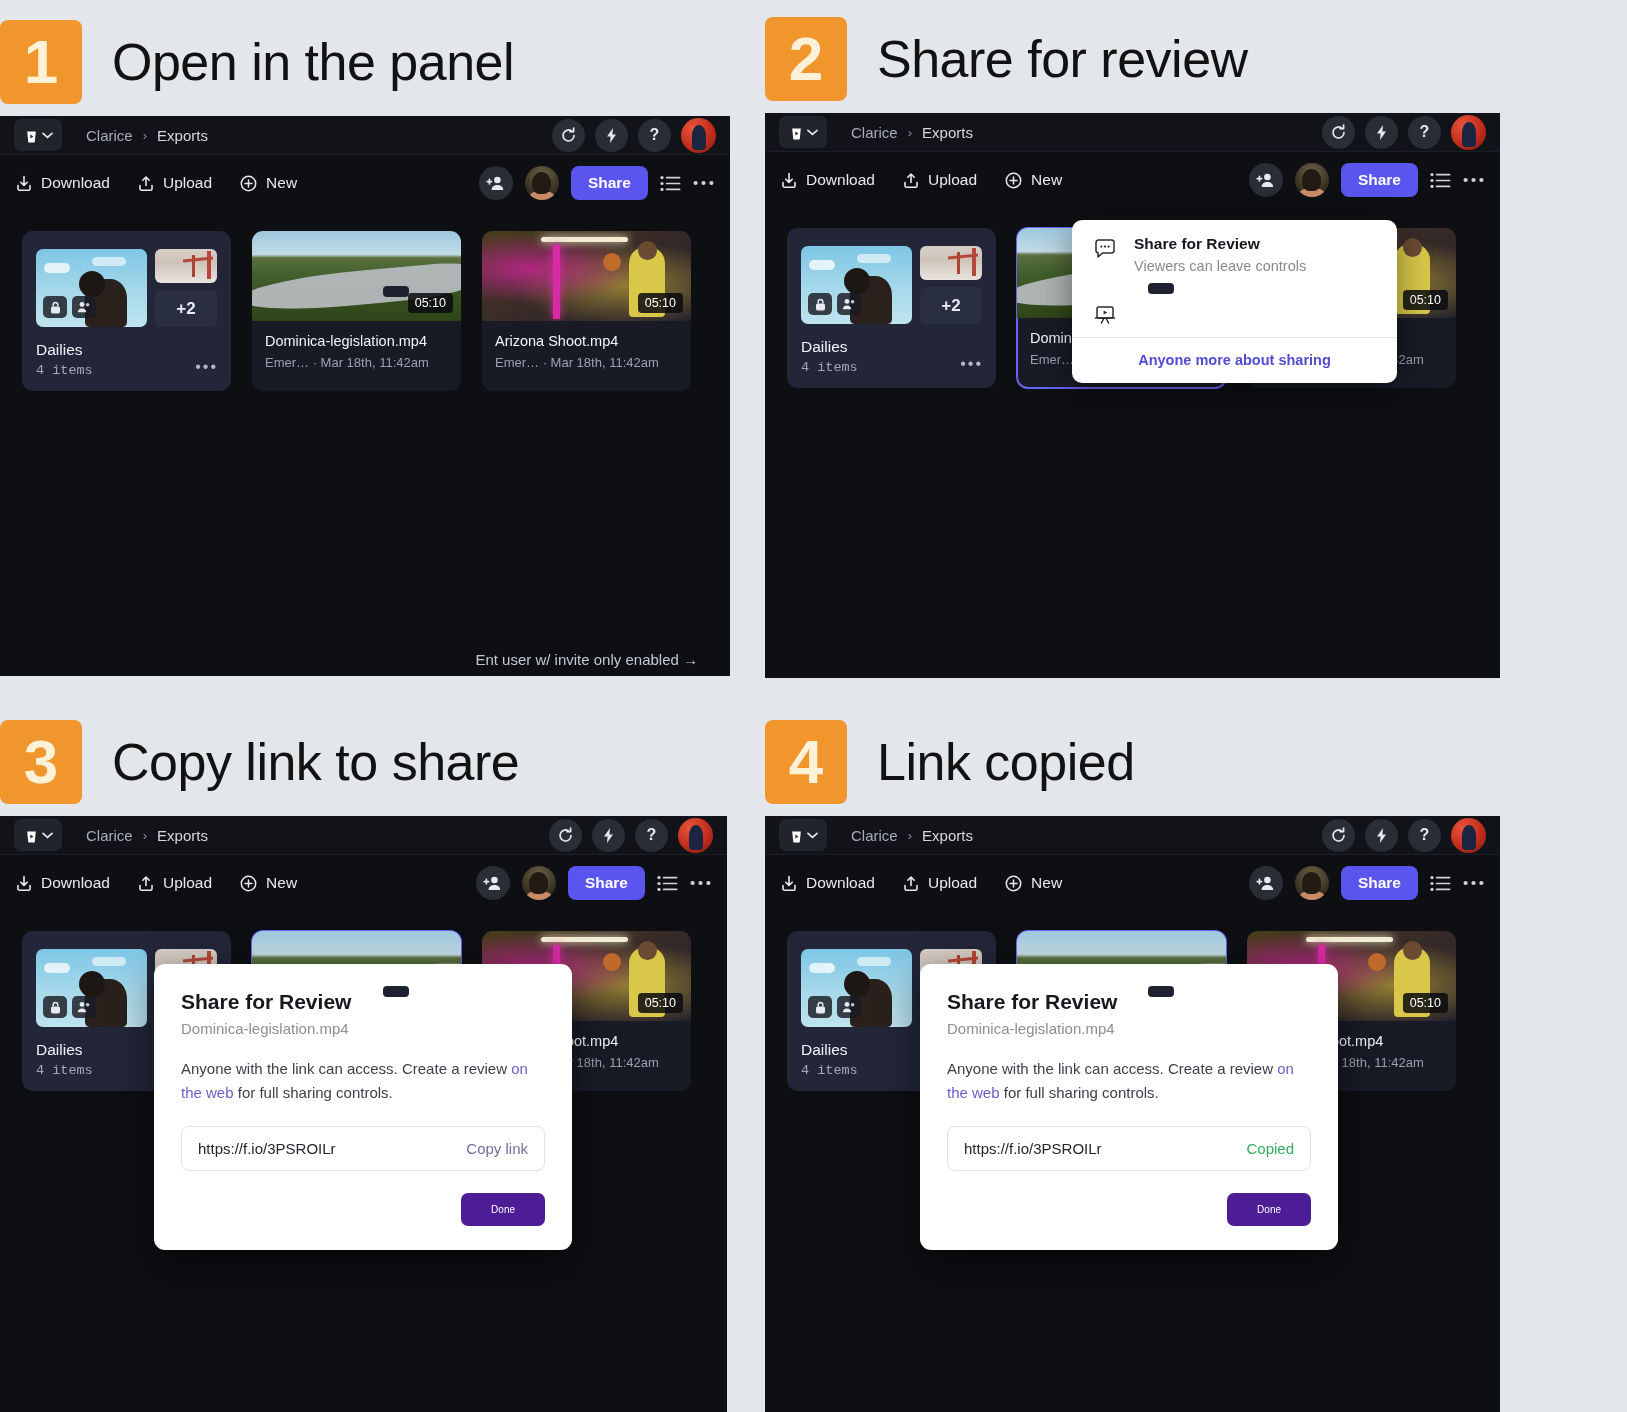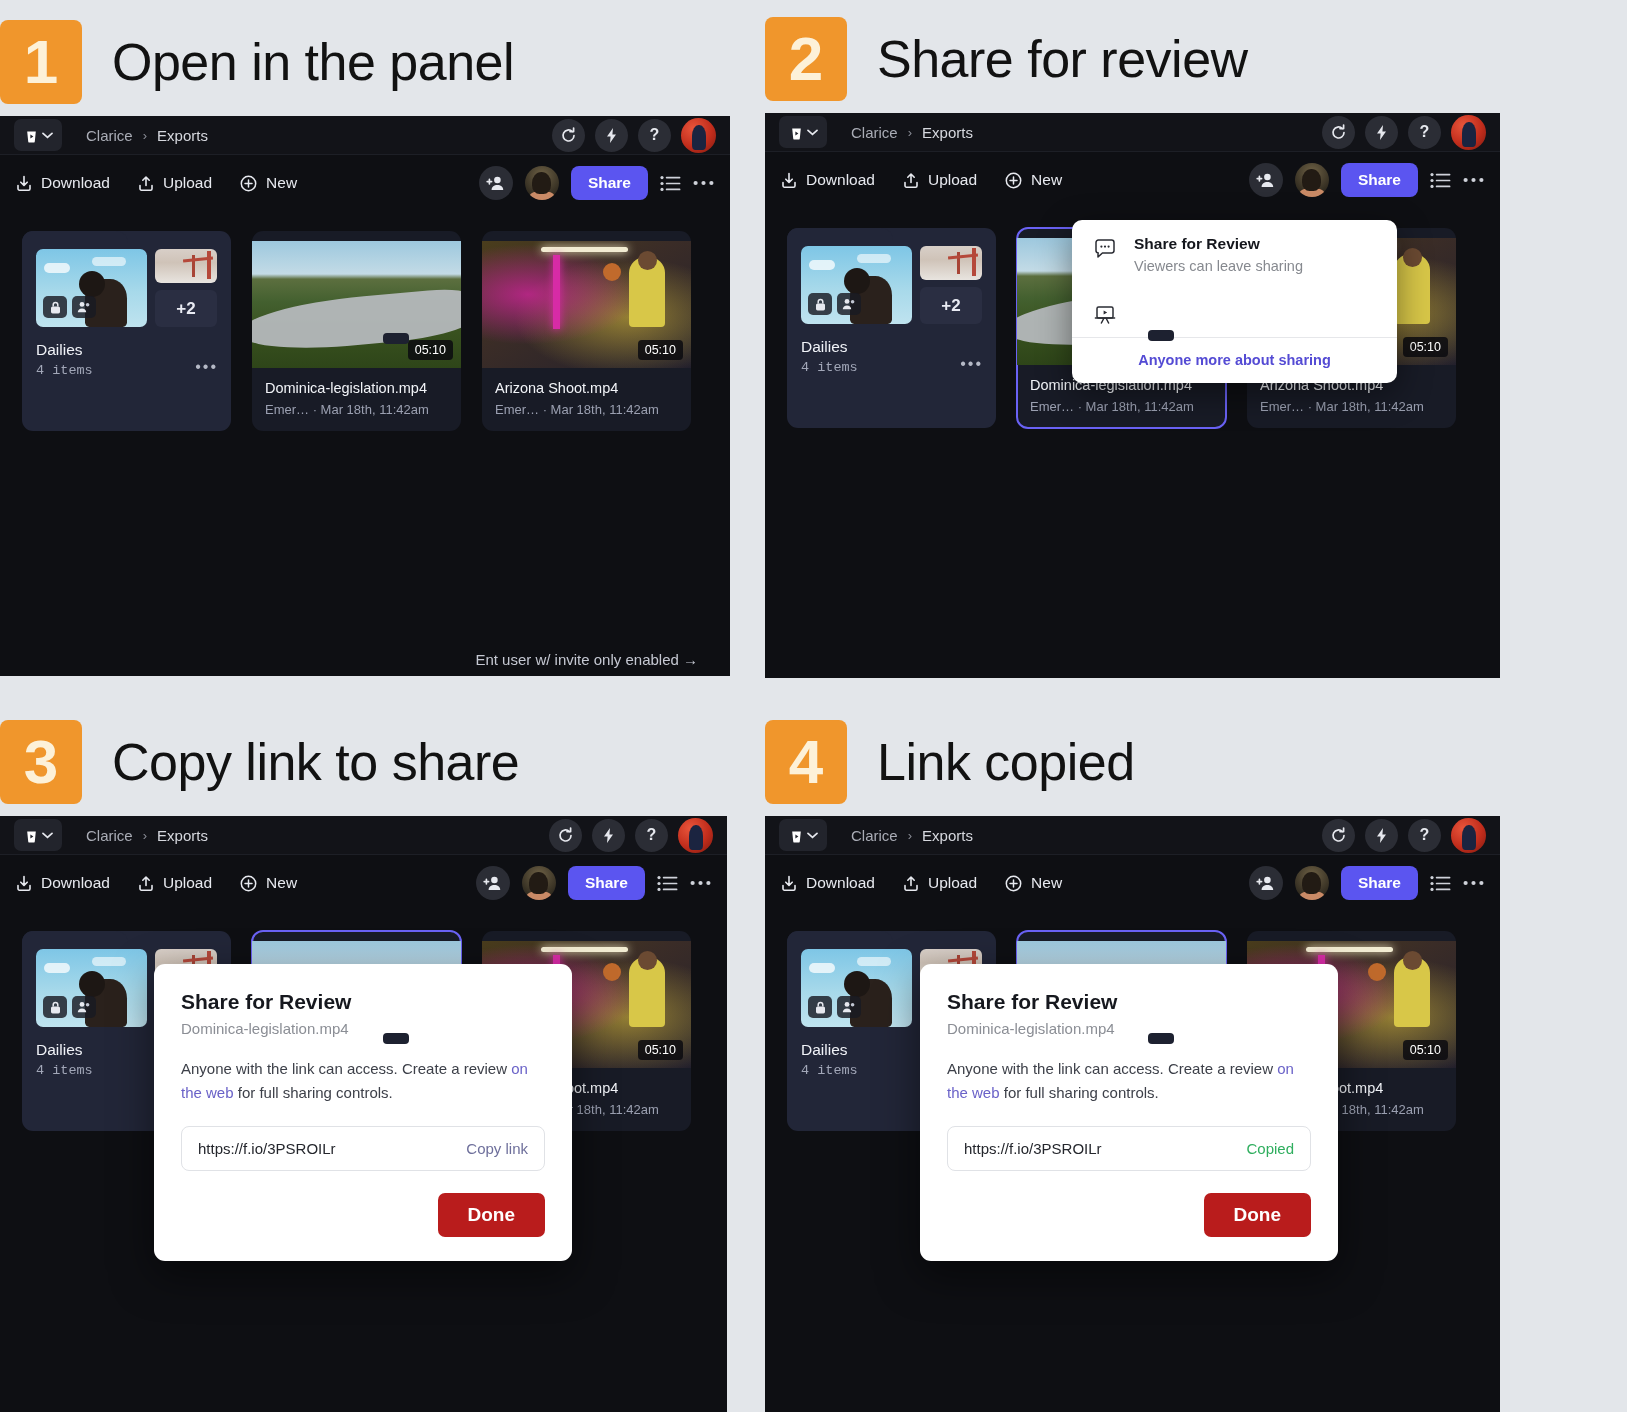--- a/index.html
+++ b/index.html
@@ -184,21 +184,21 @@
   }
   .folder-meta { padding: 14px 14px 13px 14px; position: relative; }
   .folder-name { color: #f0f2f7; font-size: 15.5px; margin-bottom: 4px; }
   .folder-sub { color: #a2a7b8; font-size: 13.5px; font-family: Liberation Mono, monospace; }
   .dots-more {
     position: absolute; right: 13px; bottom: 16px; color: #b5b9c6;
     letter-spacing: 2px; font-size: 16px; line-height: 1;
   }
 
   .video-card { background: #181b26; }
-  .video-thumb { width: 209px; height: 127px; position: relative; overflow: hidden; margin-top: 10px; }
+  .video-thumb { width: 209px; height: 90px; position: relative; overflow: hidden; }
   .vt-road {
     width: 100%; height: 100%;
     background:
       linear-gradient(180deg, #9dc8de 0%, #c3dbe6 26%, #5c6f3f 30%, #43602f 48%, #39521f 70%, #2e4519 100%);
     position: relative;
   }
   .vt-road::after {
     content: ""; position: absolute; left: -6%; top: 44%;
     width: 112%; height: 38%;
     background: #b9bcc0;
@@ -285,22 +285,22 @@
   .link-row {
     border: 1px solid #e0e2e6; border-radius: 8px;
     display: flex; align-items: center; justify-content: space-between;
     padding: 13px 16px; margin-bottom: 22px;
   }
   .link-url { font-size: 15px; color: #24262c; }
   .link-act { font-size: 15px; color: #6e6f9b; }
   .link-act.copied { color: #2fae5e; }
   .dlg-actions { display: flex; justify-content: flex-end; }
   .done-btn {
-    background: #b91c1c; color: #fff; border: none;
-    border-radius: 7px; font-size: 19px; font-weight: 700;
+    background: #4c1d95; color: #fff; border: none;
+    border-radius: 7px; font-size: 10px; font-weight: 400;
     padding: 11px 30px;
   }
   svg { display: block; }
 </style>
 </head>
 <body>
 
 <div class="sheet">
 
   <div class="panel" style="left:0; top:8px;">
@@ -653,21 +653,21 @@
           <div class="menu-ic">
             <svg width="22" height="20" viewBox="0 0 22 20">
                 <path d="M2 3.4A2.4 2.4 0 0 1 4.4 1h13.2A2.4 2.4 0 0 1 20 3.4v8.2a2.4 2.4 0 0 1-2.4 2.4H8.4L4 18v-4H4.4A2.4 2.4 0 0 1 2 11.6z" stroke="#2a2c33" stroke-width="1.5" fill="none" stroke-linejoin="round"></path>
                 <circle cx="7.4" cy="7.6" r="1.1" fill="#2a2c33"></circle>
                 <circle cx="11" cy="7.6" r="1.1" fill="#2a2c33"></circle>
                 <circle cx="14.6" cy="7.6" r="1.1" fill="#2a2c33"></circle>
               </svg>
           </div>
           <div>
             <div class="menu-title">Share for Review</div>
-            <div class="menu-desc">Viewers can leave sharing</div>
+            <div class="menu-desc">Viewers can leave controls</div>
           </div>
         </div>
         <div class="menu-item">
           <div class="menu-ic">
             <svg width="22" height="20" viewBox="0 0 22 20">
                 <rect x="3" y="2" width="16" height="11" rx="1.6" stroke="#2a2c33" stroke-width="1.5" fill="none"></rect>
                 <path d="M1.4 13h19.2M7.4 18l2.6-5M14.6 18L12 13" stroke="#2a2c33" stroke-width="1.5" stroke-linecap="round"></path>
                 <path d="M9.6 5.6l3.6 2-3.6 2z" fill="#2a2c33"></path>
               </svg>
           </div>

